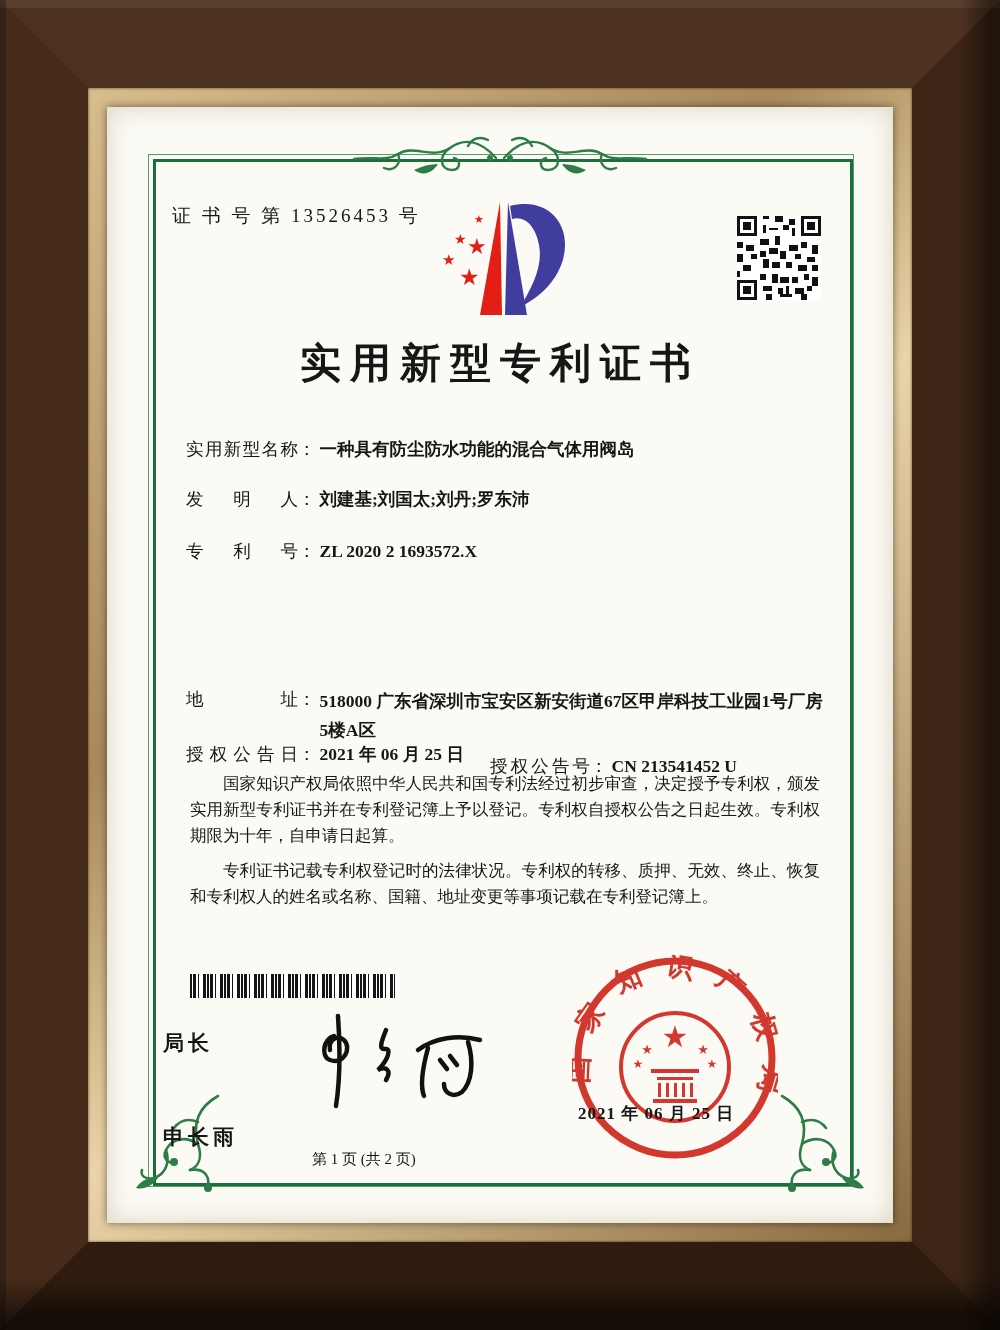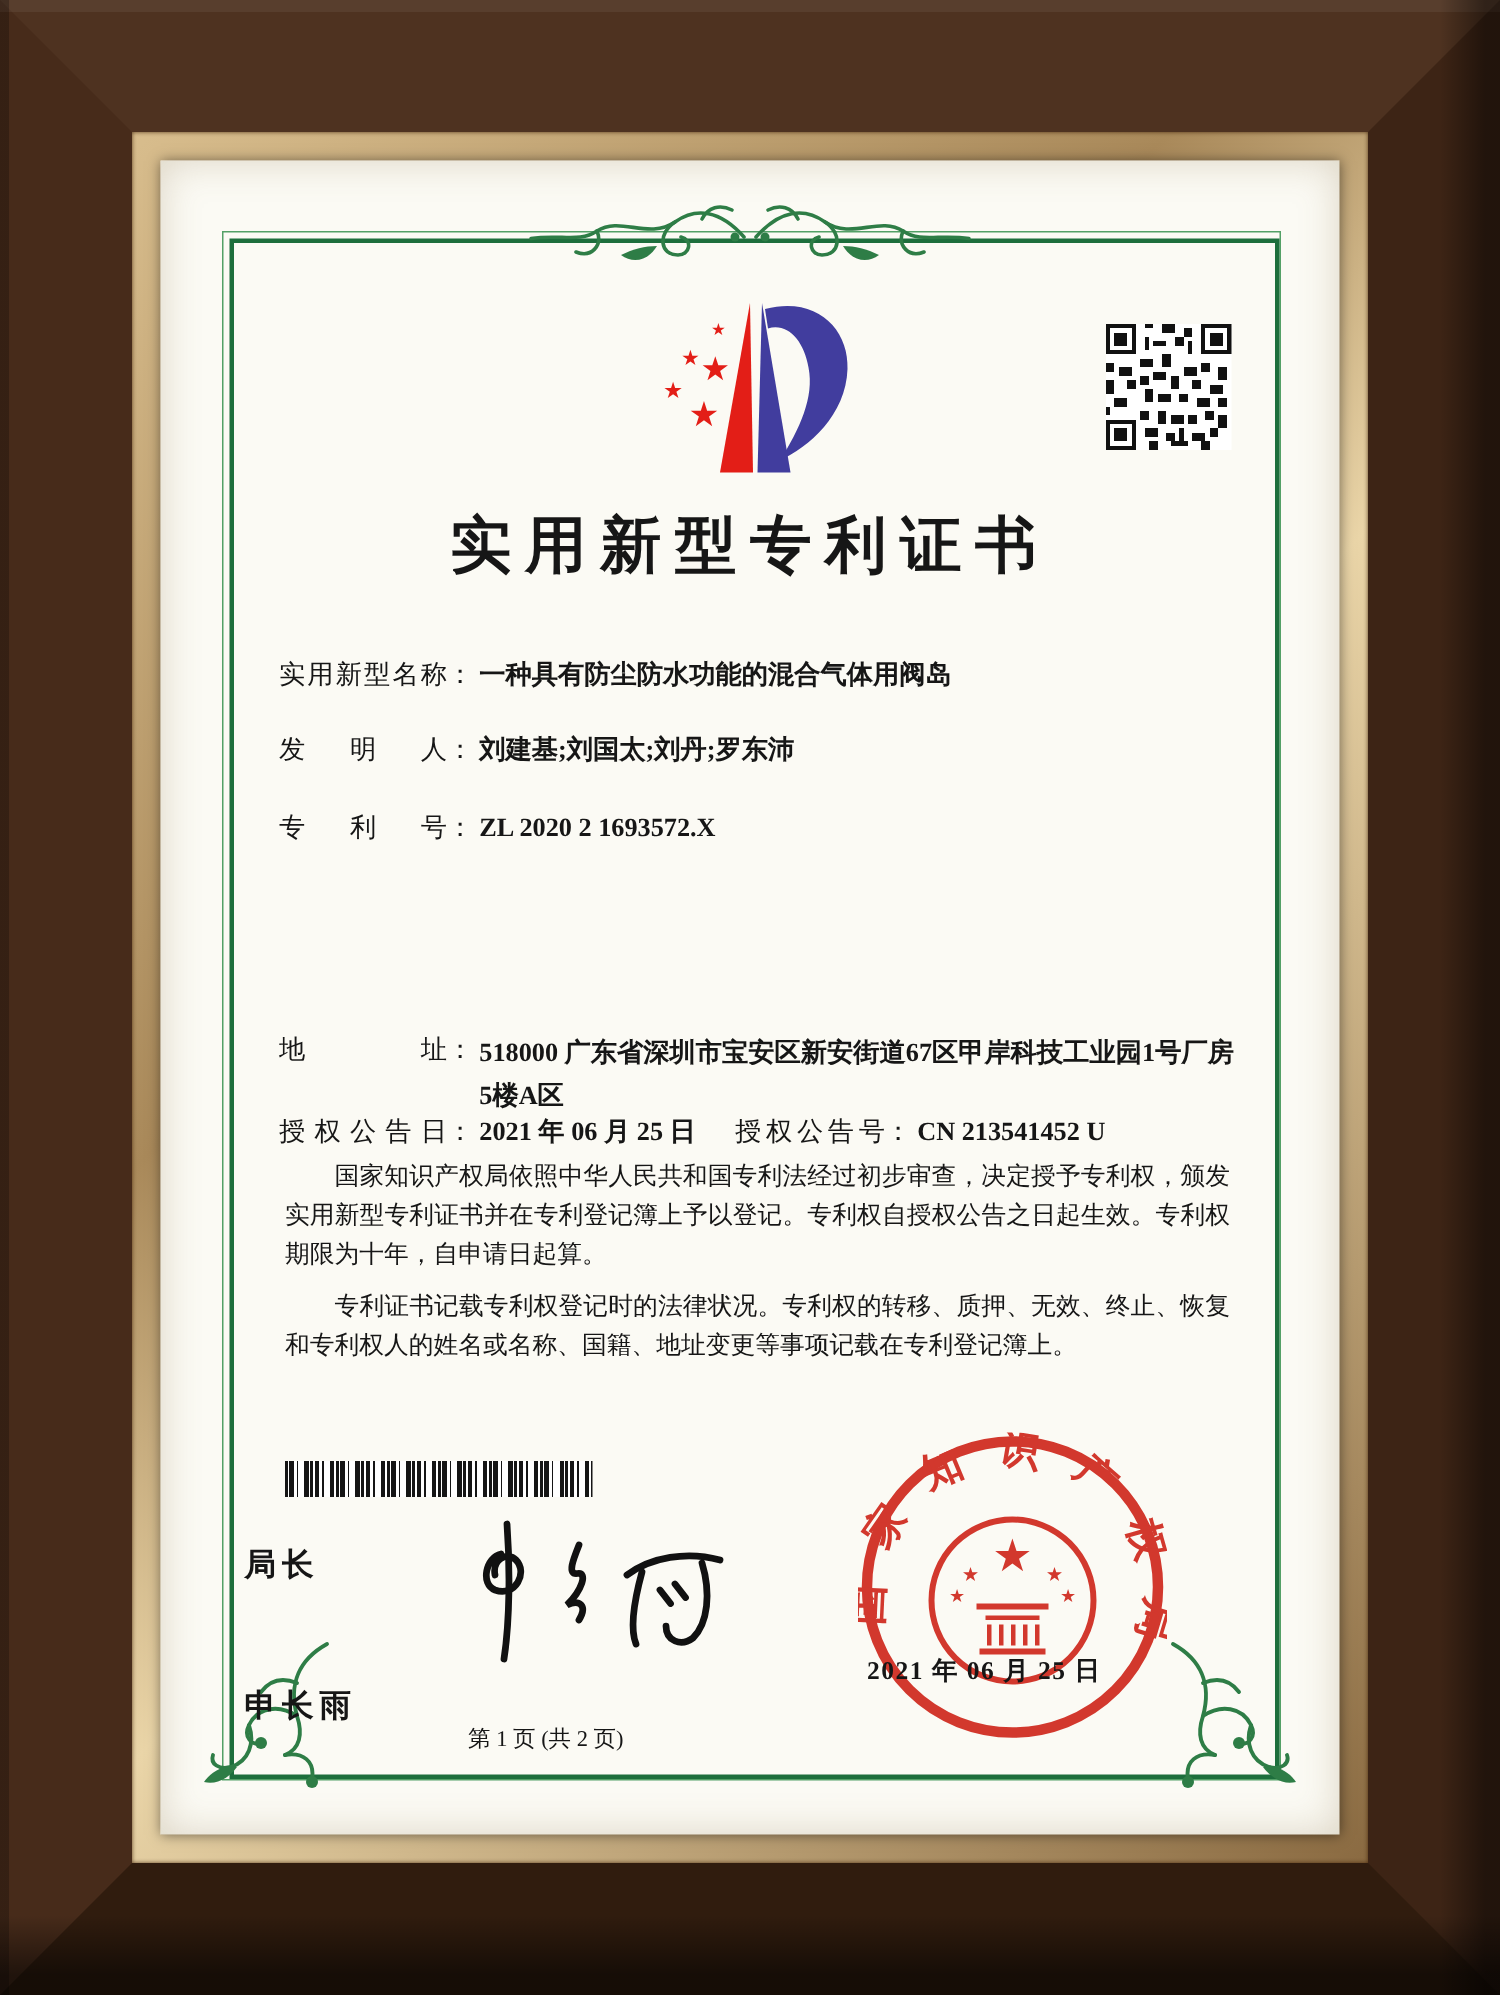--- a/index.html
+++ b/index.html
@@ -31,21 +31,21 @@
   .qr{position:absolute;left:737px;top:216px;width:84px;height:84px;}
   .title{position:absolute;left:0;right:0;top:336px;text-align:center;
          font-size:41px;font-weight:bold;letter-spacing:9px;}
   .row{position:absolute;left:186px;font-size:17.5px;white-space:nowrap;}
   .row .lbl{display:inline-block;width:112px;text-align:justify;text-align-last:justify;}
   .row .colon{display:inline-block;margin:0 4px 0 0;}
   .row .val{display:inline-block;font-weight:bold;}
   .row.addr{white-space:normal;}
   .row.addr .val{vertical-align:top;width:505px;line-height:29px;white-space:normal;}
   .pair2{position:absolute;left:304px;top:0;}
-  .pair2 .lbl2{display:inline-block;width:100px;text-align:justify;text-align-last:justify;}
+  .pair2 .lbl2{display:inline-block;width:100px;text-align:justify;text-align-last:justify;margin-top:12px;}
   .paras{position:absolute;left:190px;top:771px;width:630px;font-size:16.5px;line-height:26px;
          text-align:justify;}
   .paras p{margin:0;text-indent:2em;}
   .paras p + p{margin-top:9px;}
   .barcode{position:absolute;left:190px;top:974px;width:205px;height:24px;
         background:repeating-linear-gradient(90deg,#151515 0 2px,#fff 2px 3px,#151515 3px 6px,
         #fff 6px 8px,#151515 8px 9px,#fff 9px 13px,#151515 13px 16px,#fff 16px 17px);}
   .director-label{position:absolute;left:163px;top:1029px;font-size:21px;font-weight:bold;letter-spacing:4px;}
   .director-name{position:absolute;left:163px;top:1123px;font-size:21px;font-weight:bold;letter-spacing:4px;}
   .signature{position:absolute;left:300px;top:1000px;width:200px;height:120px;}
@@ -105,20 +105,21 @@
       <path d="M62,78 C74,76 82,82 80,94"></path>
       <path d="M70,52 C58,44 44,46 38,58 C34,66 40,72 46,70"></path>
       <path d="M38,58 C42,70 38,82 26,86 C18,88 12,84 14,78"></path>
       <path d="M70,30 C60,26 52,28 46,36"></path>
     </g>
     <path d="M30,86 C24,94 16,98 8,96 C12,90 20,84 30,86 Z" fill="#2e7d46"></path>
     <circle cx="46" cy="70" r="4" fill="#2e7d46"></circle>
     <circle cx="80" cy="96" r="4" fill="#2e7d46"></circle>
   </svg>
 
+  <div class="cert-no">证 书 号 第 13526453 号</div>
 
   <div class="logo">
     <svg width="150" height="132" viewBox="0 0 150 132">
       <polygon points="75,8 55,121 77,121" fill="#e31e17"></polygon>
       <polygon points="83,8 80,121 102,121" fill="#413d9e"></polygon>
       <path d="M 85,12 C 120,3 141,26 140,52 C 139,83 114,104 95,113 C 108,92 118,71 114,51 C 111,33 100,21 87,25 Z" fill="#413d9e"></path>
     </svg>
     <span class="star" style="left:49px;top:20px;font-size:11px;">★</span>
     <span class="star" style="left:29px;top:38px;font-size:14px;">★</span>
     <span class="star" style="left:42px;top:42px;font-size:22px;">★</span>

